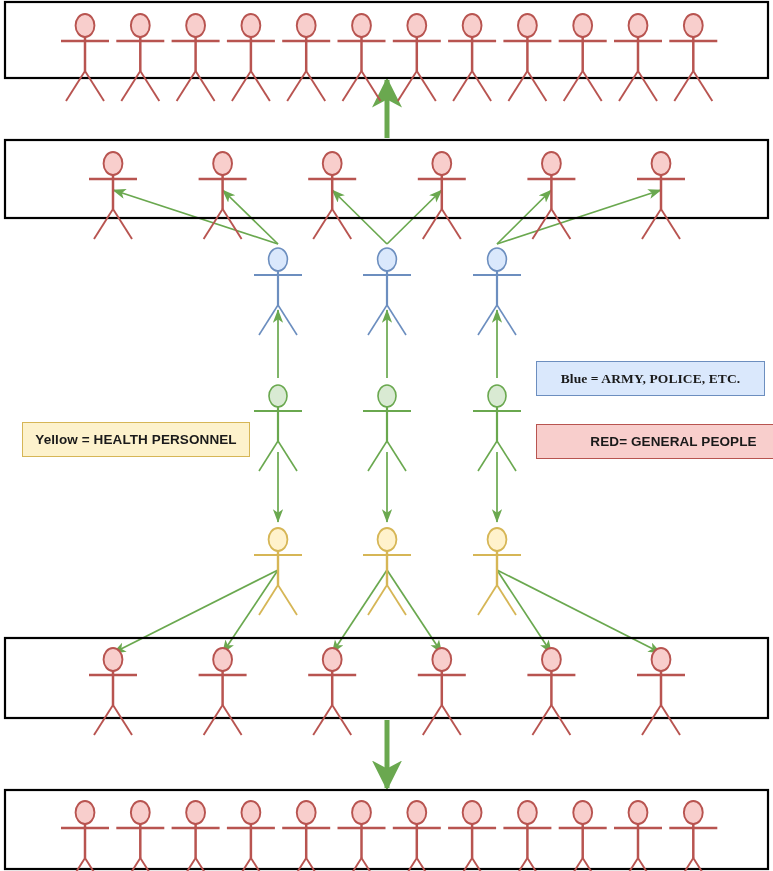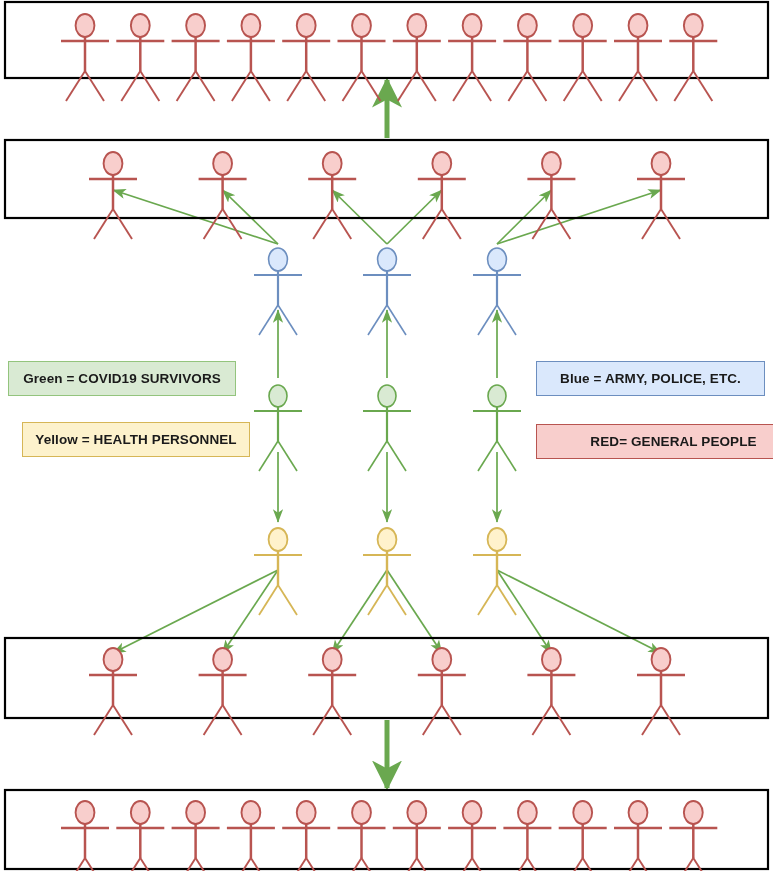--- a/index.html
+++ b/index.html
@@ -5,21 +5,21 @@
   html,body{margin:0;padding:0;background:#ffffff;}
   body{width:773px;height:871px;position:relative;overflow:hidden;
        font-family:"Liberation Sans",sans-serif;}
   #stage{position:absolute;left:0;top:0;width:773px;height:871px;}
   #stage svg{position:absolute;left:0;top:0;}
   .legend{position:absolute;box-sizing:border-box;display:flex;align-items:center;
           justify-content:center;font-weight:bold;font-size:13.5px;color:#1a1a1a;
           letter-spacing:0.1px;white-space:nowrap;}
   #lg-green{left:8px;top:361px;width:228px;height:35px;background:#d9ead3;border:1px solid #93c47d;}
   #lg-yellow{left:8px;top:422px;width:228px;height:35px;background:#fdf2cc;border:1px solid #d6b656;margin-left:14px;}
-  #lg-blue{left:536px;top:361px;width:229px;height:35px;background:#dae8fc;border:1px solid #6c8ebf;}
+  #lg-blue{left:536px;top:361px;width:229px;height:35px;background:#dae8fc;border:1px solid #6c8ebf;font-family:Liberation Serif, serif;}
   #lg-red{left:536px;top:424px;width:275px;height:35px;background:#f8cecc;border:1px solid #b85450;}
 </style>
 </head>
 <body>
 
 <div id="stage">
   <svg id="canvas" width="773" height="871">
     <defs>
       <marker id="ah-thin" markerWidth="9" markerHeight="9" refX="7.5" refY="3" orient="auto">
         <path d="M0,0 L8,3 L0,6 L2,3 z" fill="#6aa84f"></path>
@@ -372,23 +372,20 @@
         <g>
           <ellipse cx="497" cy="539.5" rx="9.43" ry="11.5" fill="#fff2cc" stroke="#d6b656" stroke-width="1.8"></ellipse>
           <line x1="473" y1="555" x2="521" y2="555" stroke="#d6b656" stroke-width="2.2"></line>
           <line x1="497" y1="550" x2="497" y2="585" stroke="#d6b656" stroke-width="2.4"></line>
           <line x1="497" y1="585" x2="478" y2="615" stroke="#d6b656" stroke-width="1.8"></line>
           <line x1="497" y1="585" x2="516" y2="615" stroke="#d6b656" stroke-width="1.8"></line>
         </g>
       </g>
   </svg>
 
-  <div class="legend" id="lg-green">
-    <span>Green = COVID19 SURVIVORS</span>
-  </div>
   <div class="legend" id="lg-yellow">
     <span>Yellow = HEALTH PERSONNEL</span>
   </div>
   <div class="legend" id="lg-blue">
     <span>Blue = ARMY, POLICE, ETC.</span>
   </div>
   <div class="legend" id="lg-red">
     <span>RED= GENERAL PEOPLE</span>
   </div>
 </div>

